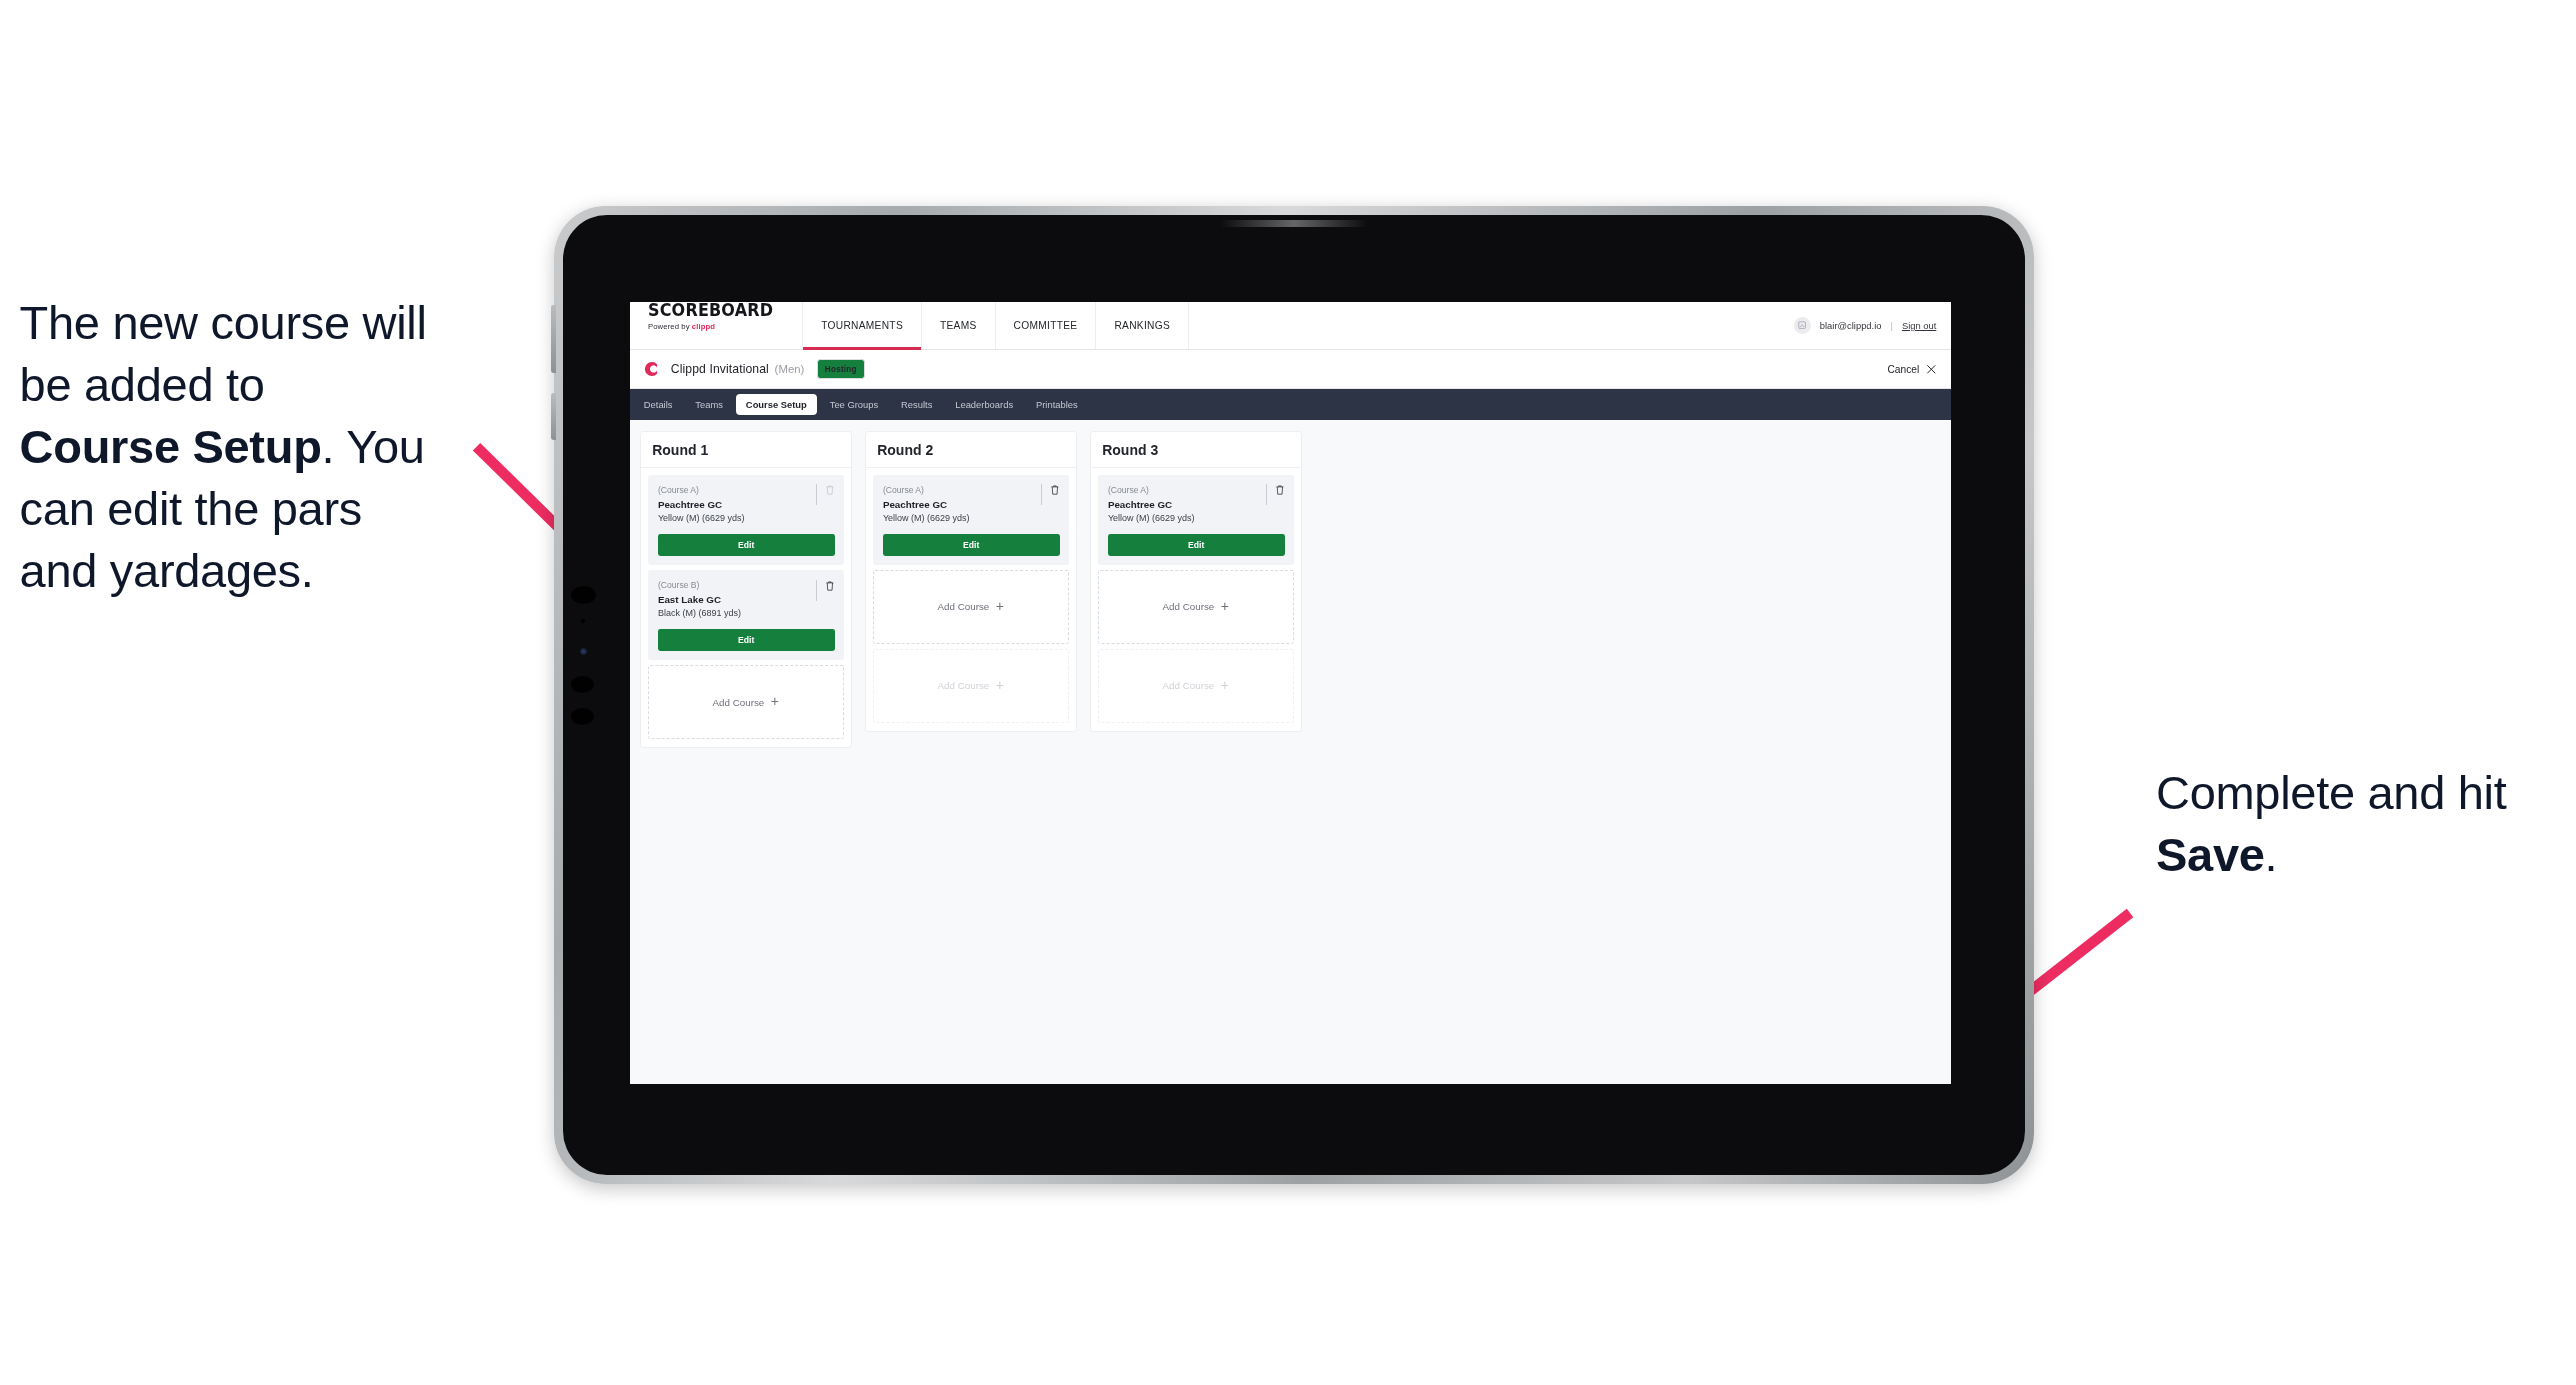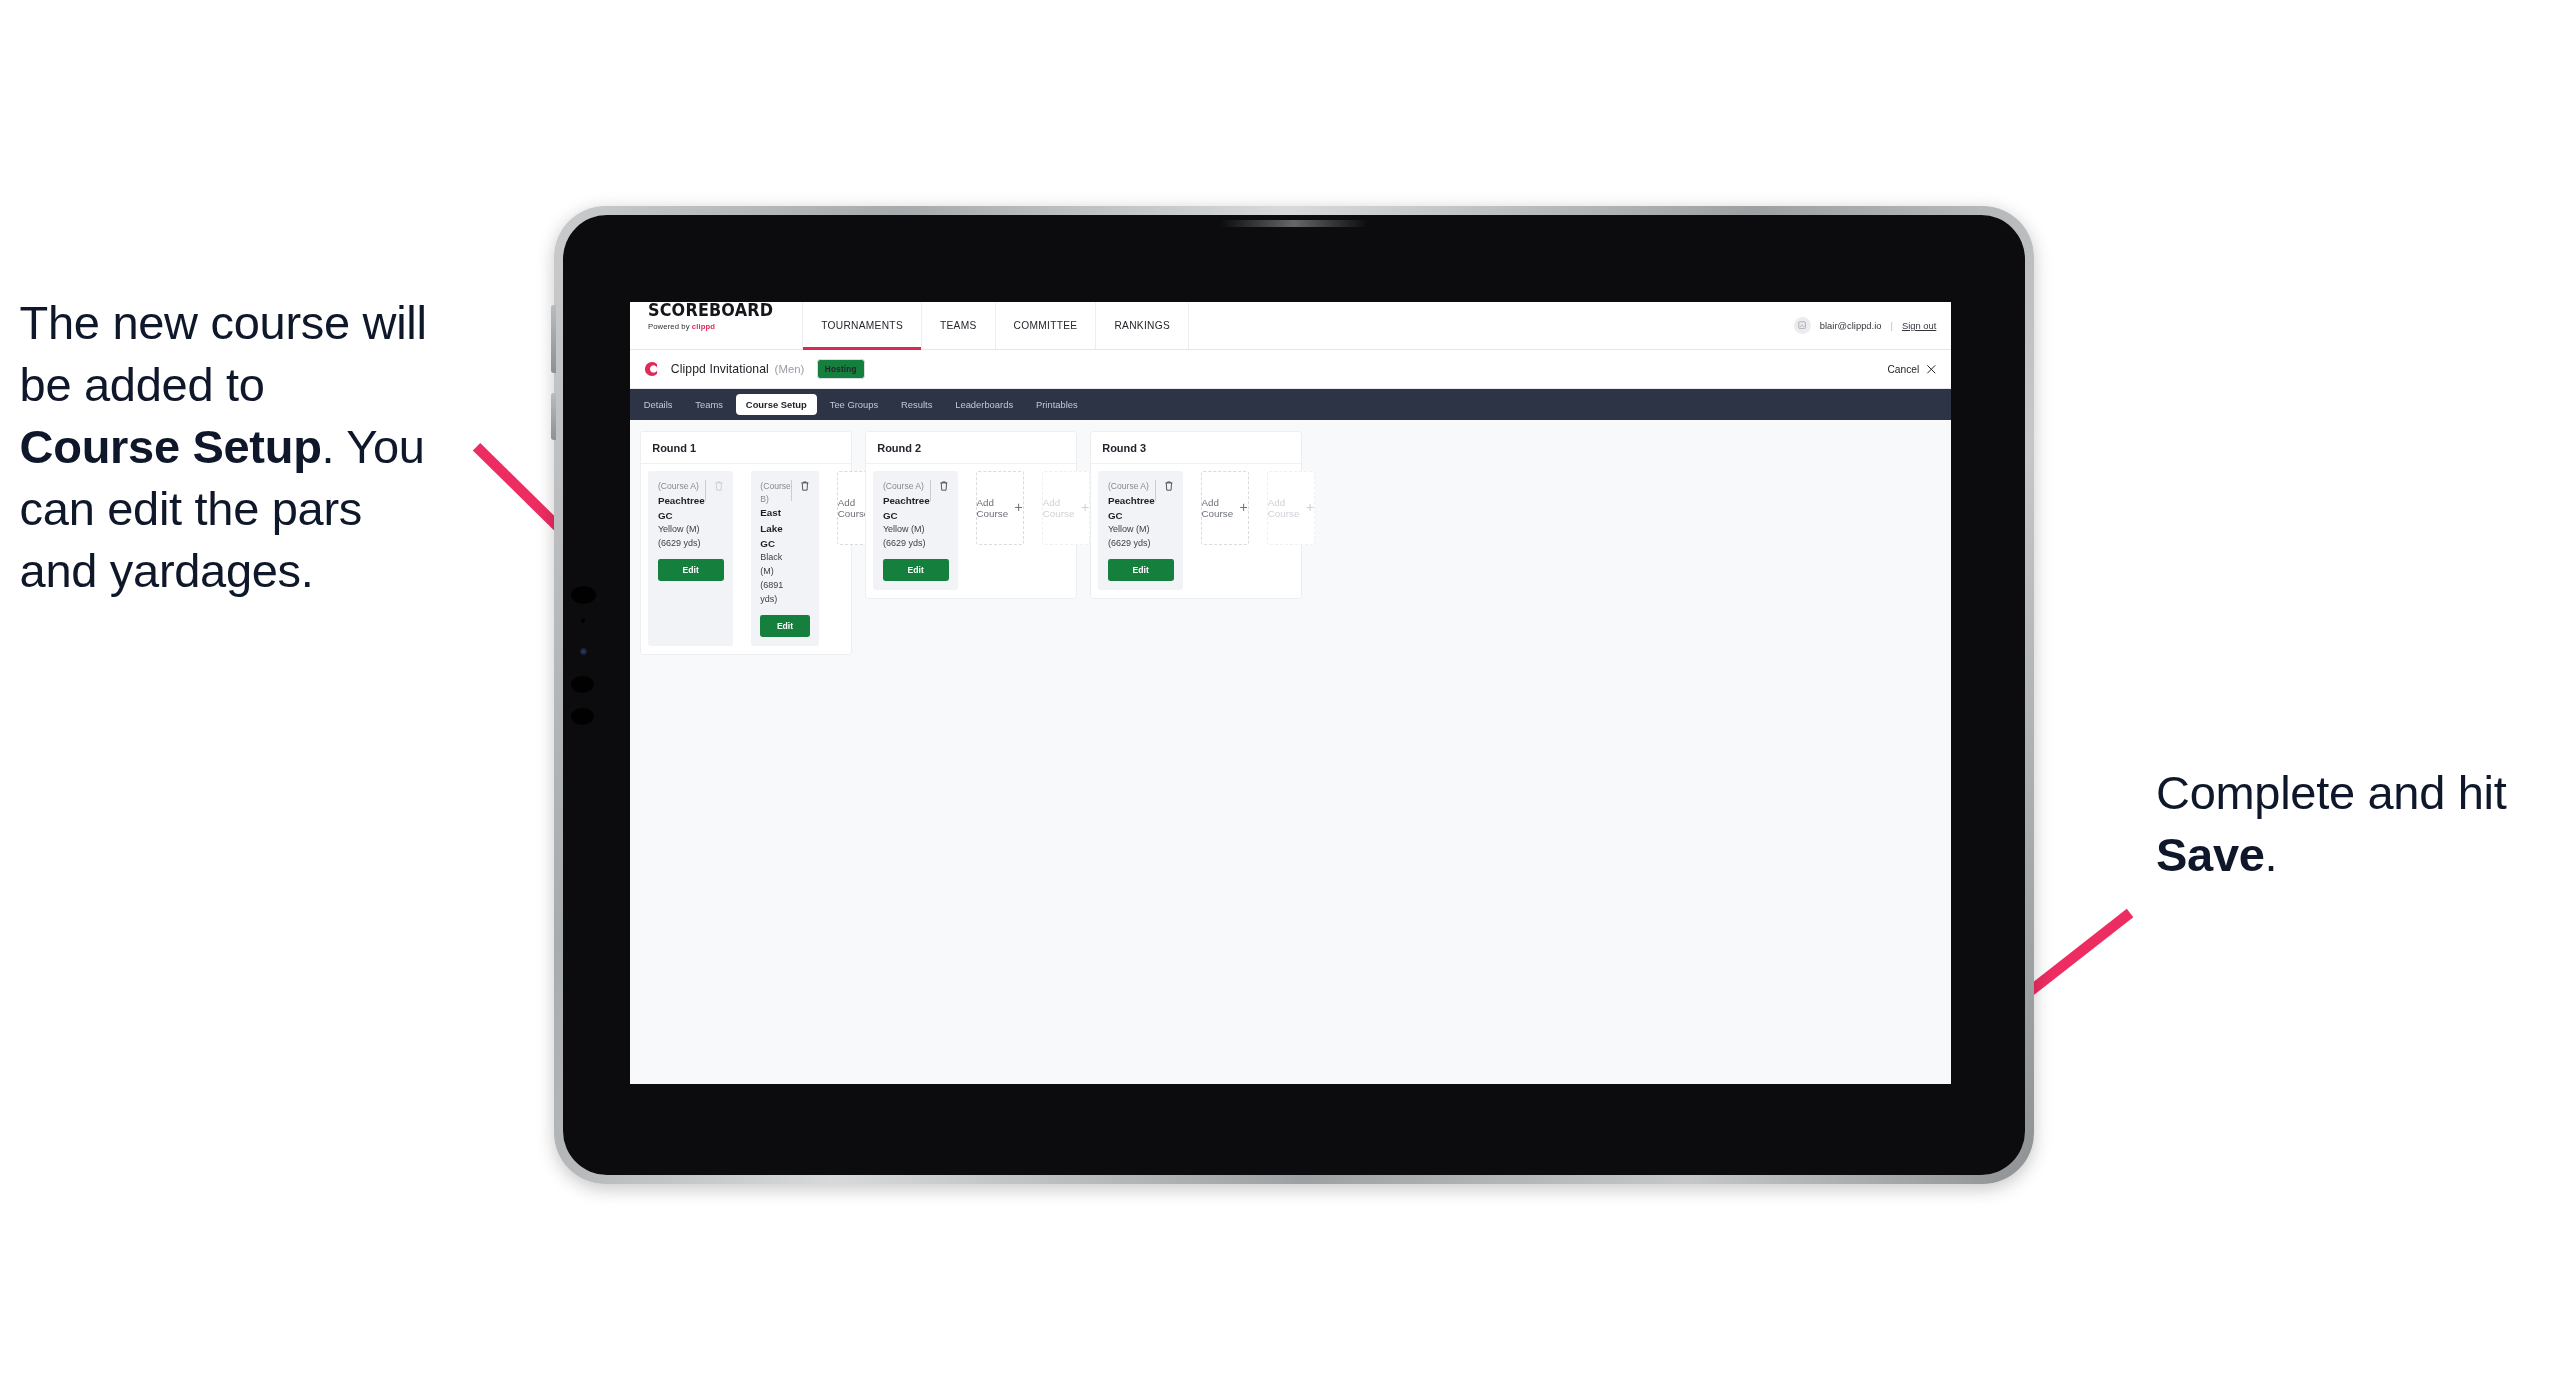--- a/index.html
+++ b/index.html
@@ -252,29 +252,29 @@
   .round-col {
     width: 210px;
     background: #ffffff;
     border: 0.8px solid #eceef1;
     border-radius: 3.3px;
     flex: none;
   }
   .round-head {
     padding: 9.8px 11.4px 9px 11.4px;
     border-bottom: 0.8px solid #eef0f2;
-    font-size: 11px;
+    font-size: 14px;
     font-weight: 600;
     color: #23252c;
   }
   .round-body {
     padding: 6.5px 7.3px 8.2px 7.3px;
     display: flex;
-    flex-direction: row;
-    gap: 18px;
+    flex-direction: column;
+    gap: 5px;
   }
 
   
   .course-card {
     background: #f1f3f6;
     border-radius: 2.4px;
     padding: 9px 9px 9px 9.8px;
     position: relative;
   }
   .course-card-top {

